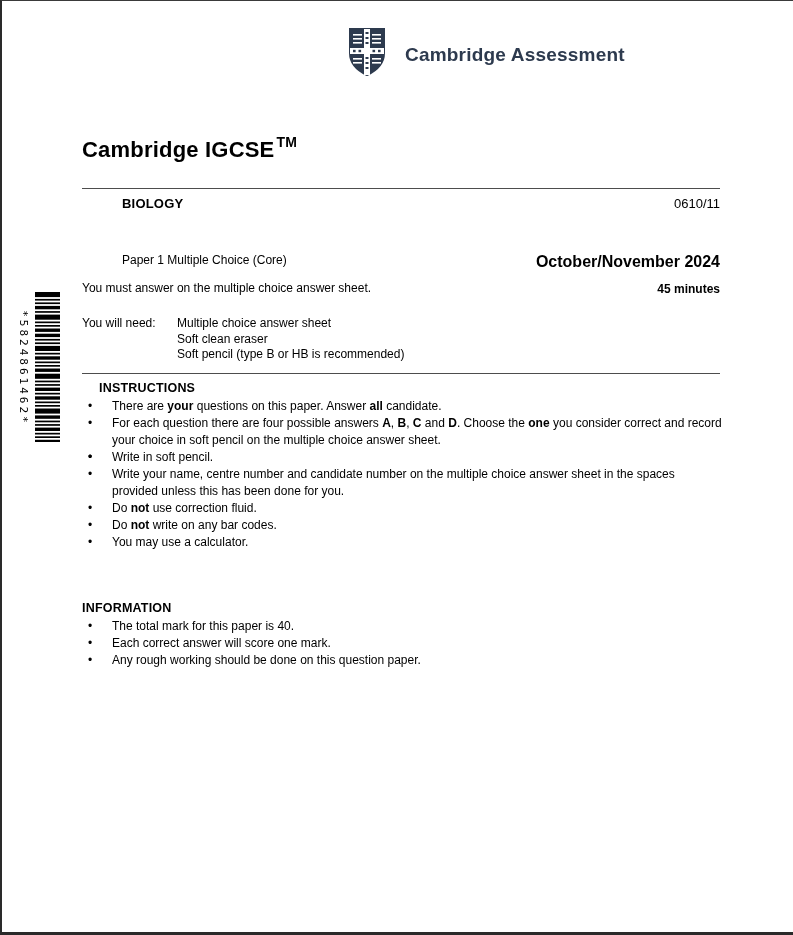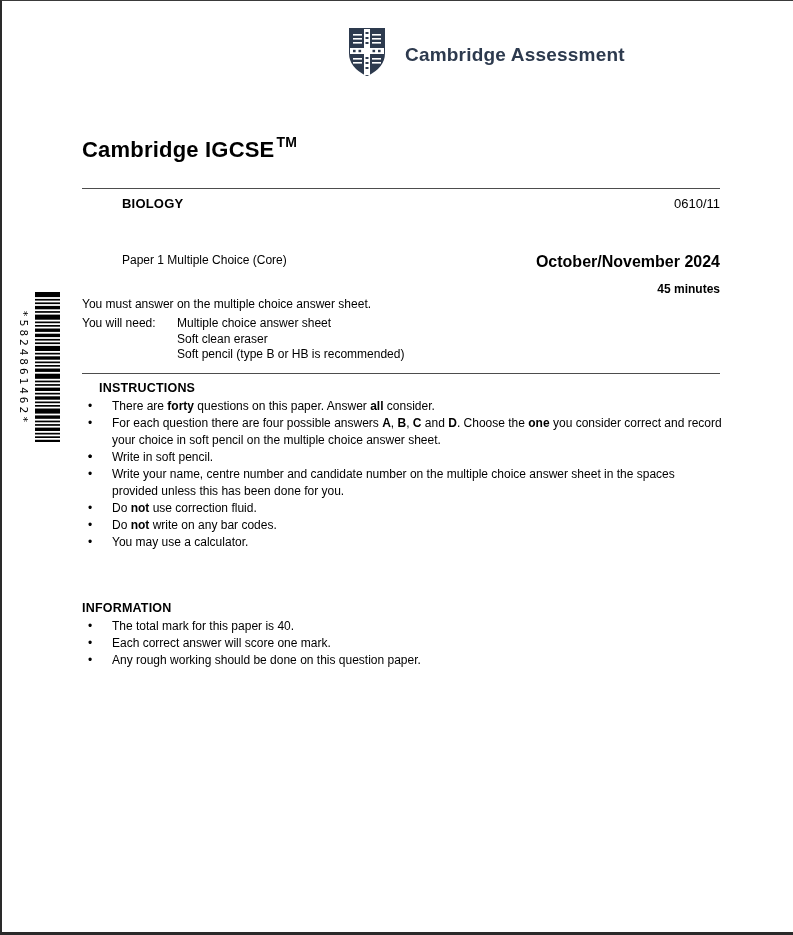--- a/index.html
+++ b/index.html
@@ -44,21 +44,21 @@
   .eh-row { display: flex; justify-content: space-between; padding-left: 40px; }
   .eh-row.r1 { margin-bottom: 13px; }
   .eh-row.r2 { margin-bottom: 11px; margin-top: 42px; }
   .subject { font-size: 13px; font-weight: bold; letter-spacing: 0.2px; }
   .code { font-size: 13px; font-weight: normal; }
   .paper-title { font-size: 12px; }
   .session { font-size: 16px; font-weight: bold; }
   .duration { font-size: 12px; font-weight: bold; }
 
   
-  .answer-note { position: absolute; left: 80px; top: 296px; font-size: 12px; }
+  .answer-note { position: absolute; left: 80px; top: 280px; font-size: 12px; }
 
   .you-will-need { position: absolute; left: 80px; top: 315px; display: flex; font-size: 12px; }
   .ywn-label { width: 95px; }
   .ywn-items { list-style: none; }
   .ywn-items li { line-height: 15.5px; }
 
   .section-heading { font-size: 12.5px; font-weight: bold; letter-spacing: 0.2px; }
   .instructions-heading { position: absolute; left: 80px; top: 380px; margin-left: 17px; }
   .information-heading  { position: absolute; left: 80px; top: 600px; }
 
@@ -158,21 +158,21 @@
         <li><span class="txt"><span>Multiple choice answer sheet</span></span></li>
         <li><span class="txt"><span>Soft clean eraser</span></span></li>
         <li><span class="txt"><span>Soft pencil (type B or HB is recommended)</span></span></li>
       </ul>
   </div>
 
   <div class="rule rule-2"></div>
 
   <div class="section-heading instructions-heading">INSTRUCTIONS</div>
   <ul class="bullet-list instructions-list">
-      <li><span class="blt">•</span><span class="txt"><span>There are </span><b>forty</b><span> questions on this paper. Answer </span><b>all</b><span> consider.</span></span></li>
+      <li><span class="blt">•</span><span class="txt"><span>There are </span><b>your</b><span> questions on this paper. Answer </span><b>all</b><span> candidate.</span></span></li>
       <li><span class="blt">•</span><span class="txt"><span>For each question there are four possible answers </span><b>A</b><span>, </span><b>B</b><span>, </span><b>C</b><span> and </span><b>D</b><span>. Choose the </span><b>one</b><span> you consider correct and record your choice in soft pencil on the multiple choice answer sheet.</span></span></li>
       <li><span class="blt">•</span></li>
       <li><span class="blt">•</span><span class="txt"><span>Write in soft pencil.</span></span></li>
       <li><span class="blt">•</span><span class="txt"><span>Write your name, centre number and candidate number on the multiple choice answer sheet in the spaces provided unless this has been done for you.</span></span></li>
       <li><span class="blt">•</span><span class="txt"><span>Do </span><b>not</b><span> use correction fluid.</span></span></li>
       <li><span class="blt">•</span><span class="txt"><span>Do </span><b>not</b><span> write on any bar codes.</span></span></li>
       <li><span class="blt">•</span><span class="txt"><span>You may use a calculator.</span></span></li>
     </ul>
 
   <div class="section-heading information-heading">INFORMATION</div>

